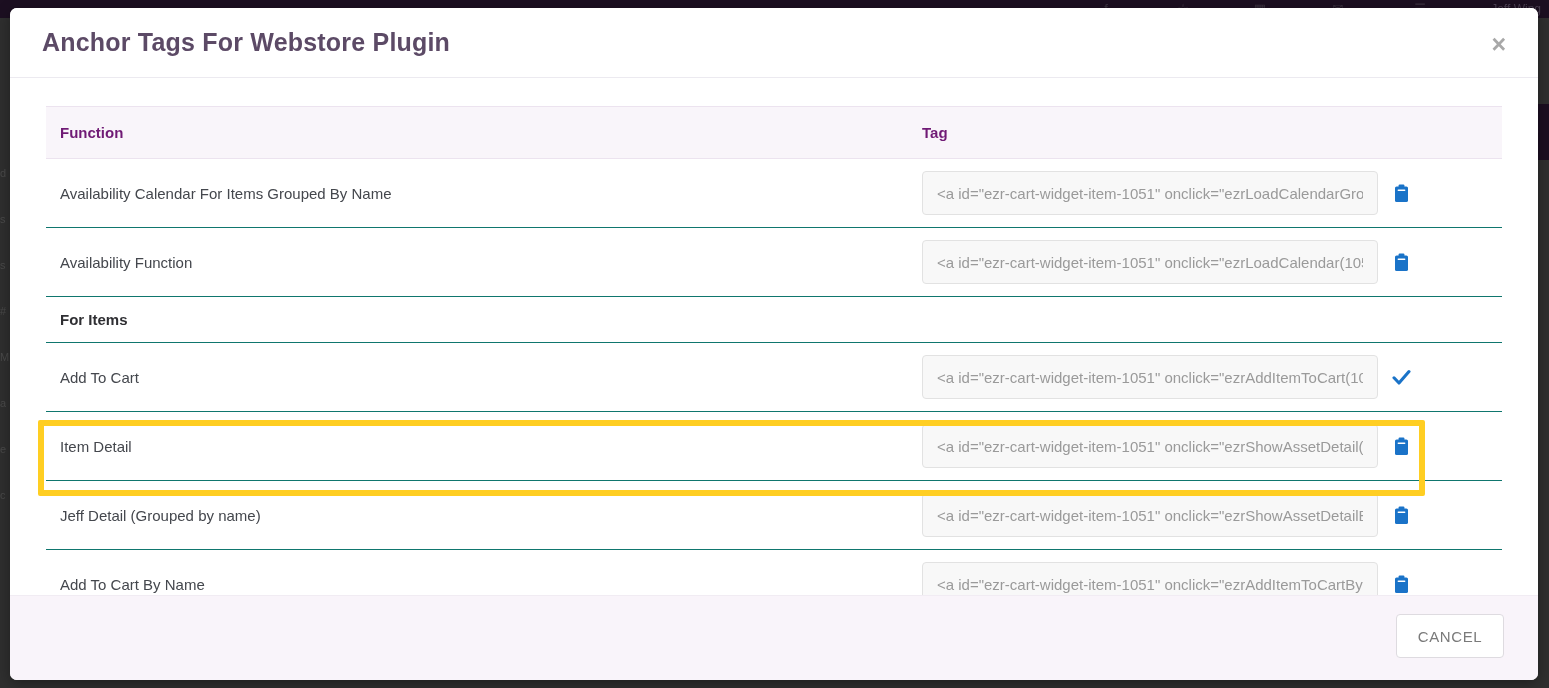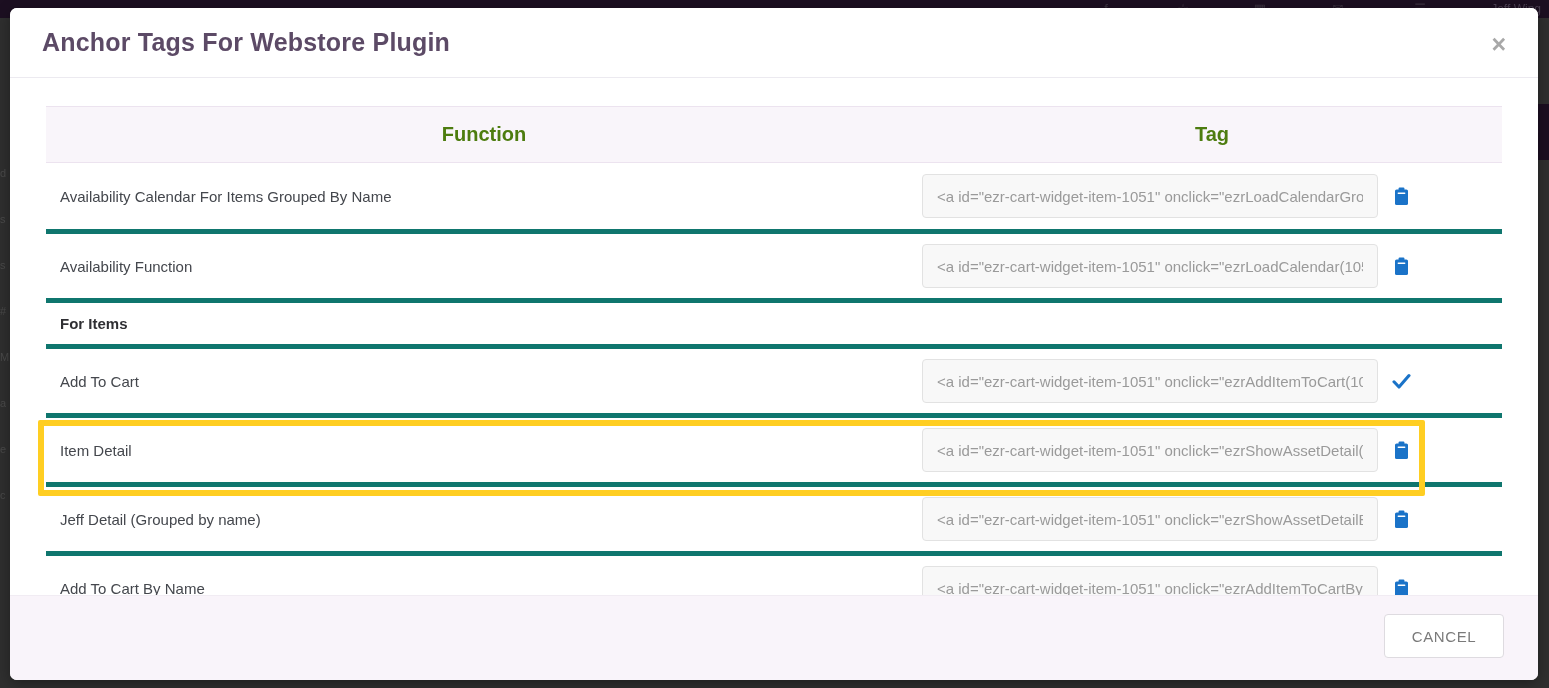--- a/index.html
+++ b/index.html
@@ -87,32 +87,32 @@
   
   table.tag-table {
     width: 100%;
     border-collapse: collapse;
     table-layout: fixed;
   }
   table.tag-table th {
     background: #f9f5fa;
     border-top: 1px solid #ece3ef;
     border-bottom: 1px solid #ece3ef;
-    color: #4d7c0f;
-    font-size: 20px;
+    color: #701a75;
+    font-size: 15px;
     font-weight: 600;
-    text-align: center;
+    text-align: left;
     padding: 16px 0 16px 14px;
     height: 52px;
   }
   table.tag-table th.col-fn { width: 862px; }
   table.tag-table th.col-tag { width: auto; margin-top: 28px; }
 
   table.tag-table td {
-    border-bottom: 5px solid #0f766e;
+    border-bottom: 1px solid #0f766e;
     padding: 0 0 0 14px;
     height: 69px;
     vertical-align: middle;
     font-size: 15px;
     color: #44474d;
   }
   tr.group-row td {
     height: 46px;
     font-weight: bold;
     color: #2f2f33;
@@ -155,21 +155,21 @@
 
   
   .modal-footer {
     flex: 0 0 85px;
     background: #f9f4fa;
     position: relative;
     border-top: 1px solid #f1ecf3;
   }
   .cancel-btn {
     position: absolute; right: 34px; top: 18px;
-    width: 120px; height: 44px;
+    width: 108px; height: 44px;
     background: #ffffff;
     border: 1px solid #dedbe0;
     border-radius: 4px;
     color: #7a7a7a;
     font-size: 15px;
     letter-spacing: 0.6px;
     font-family: "Liberation Sans", sans-serif;
     cursor: pointer;
   }
 </style>

